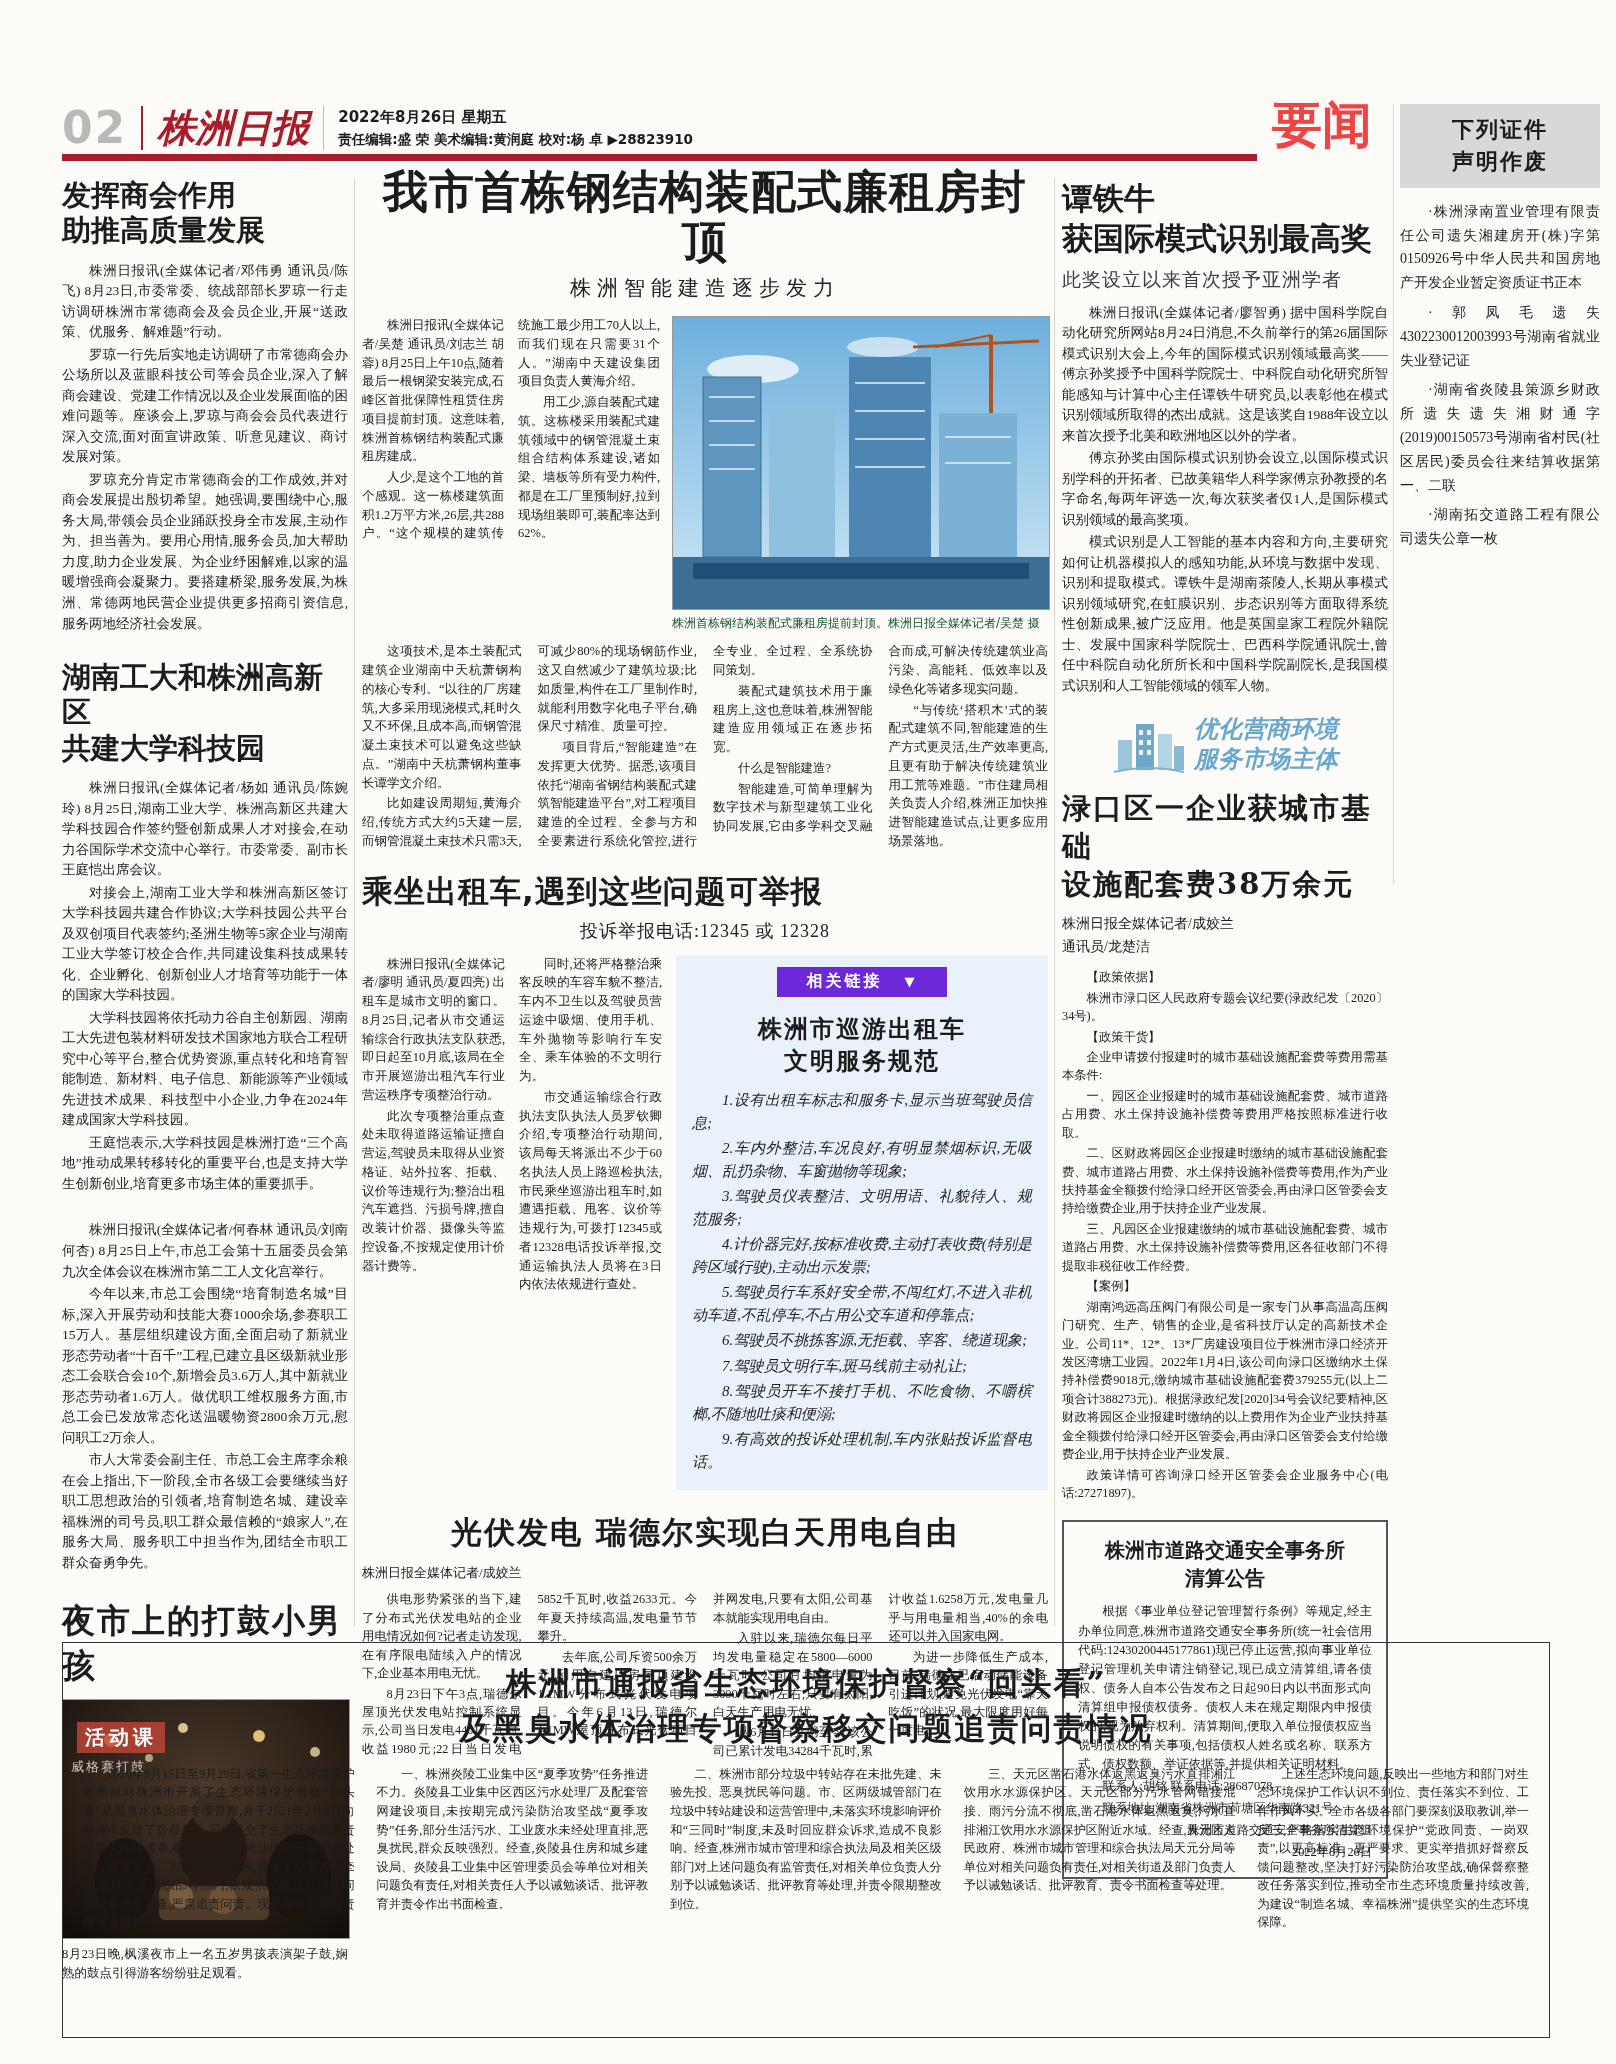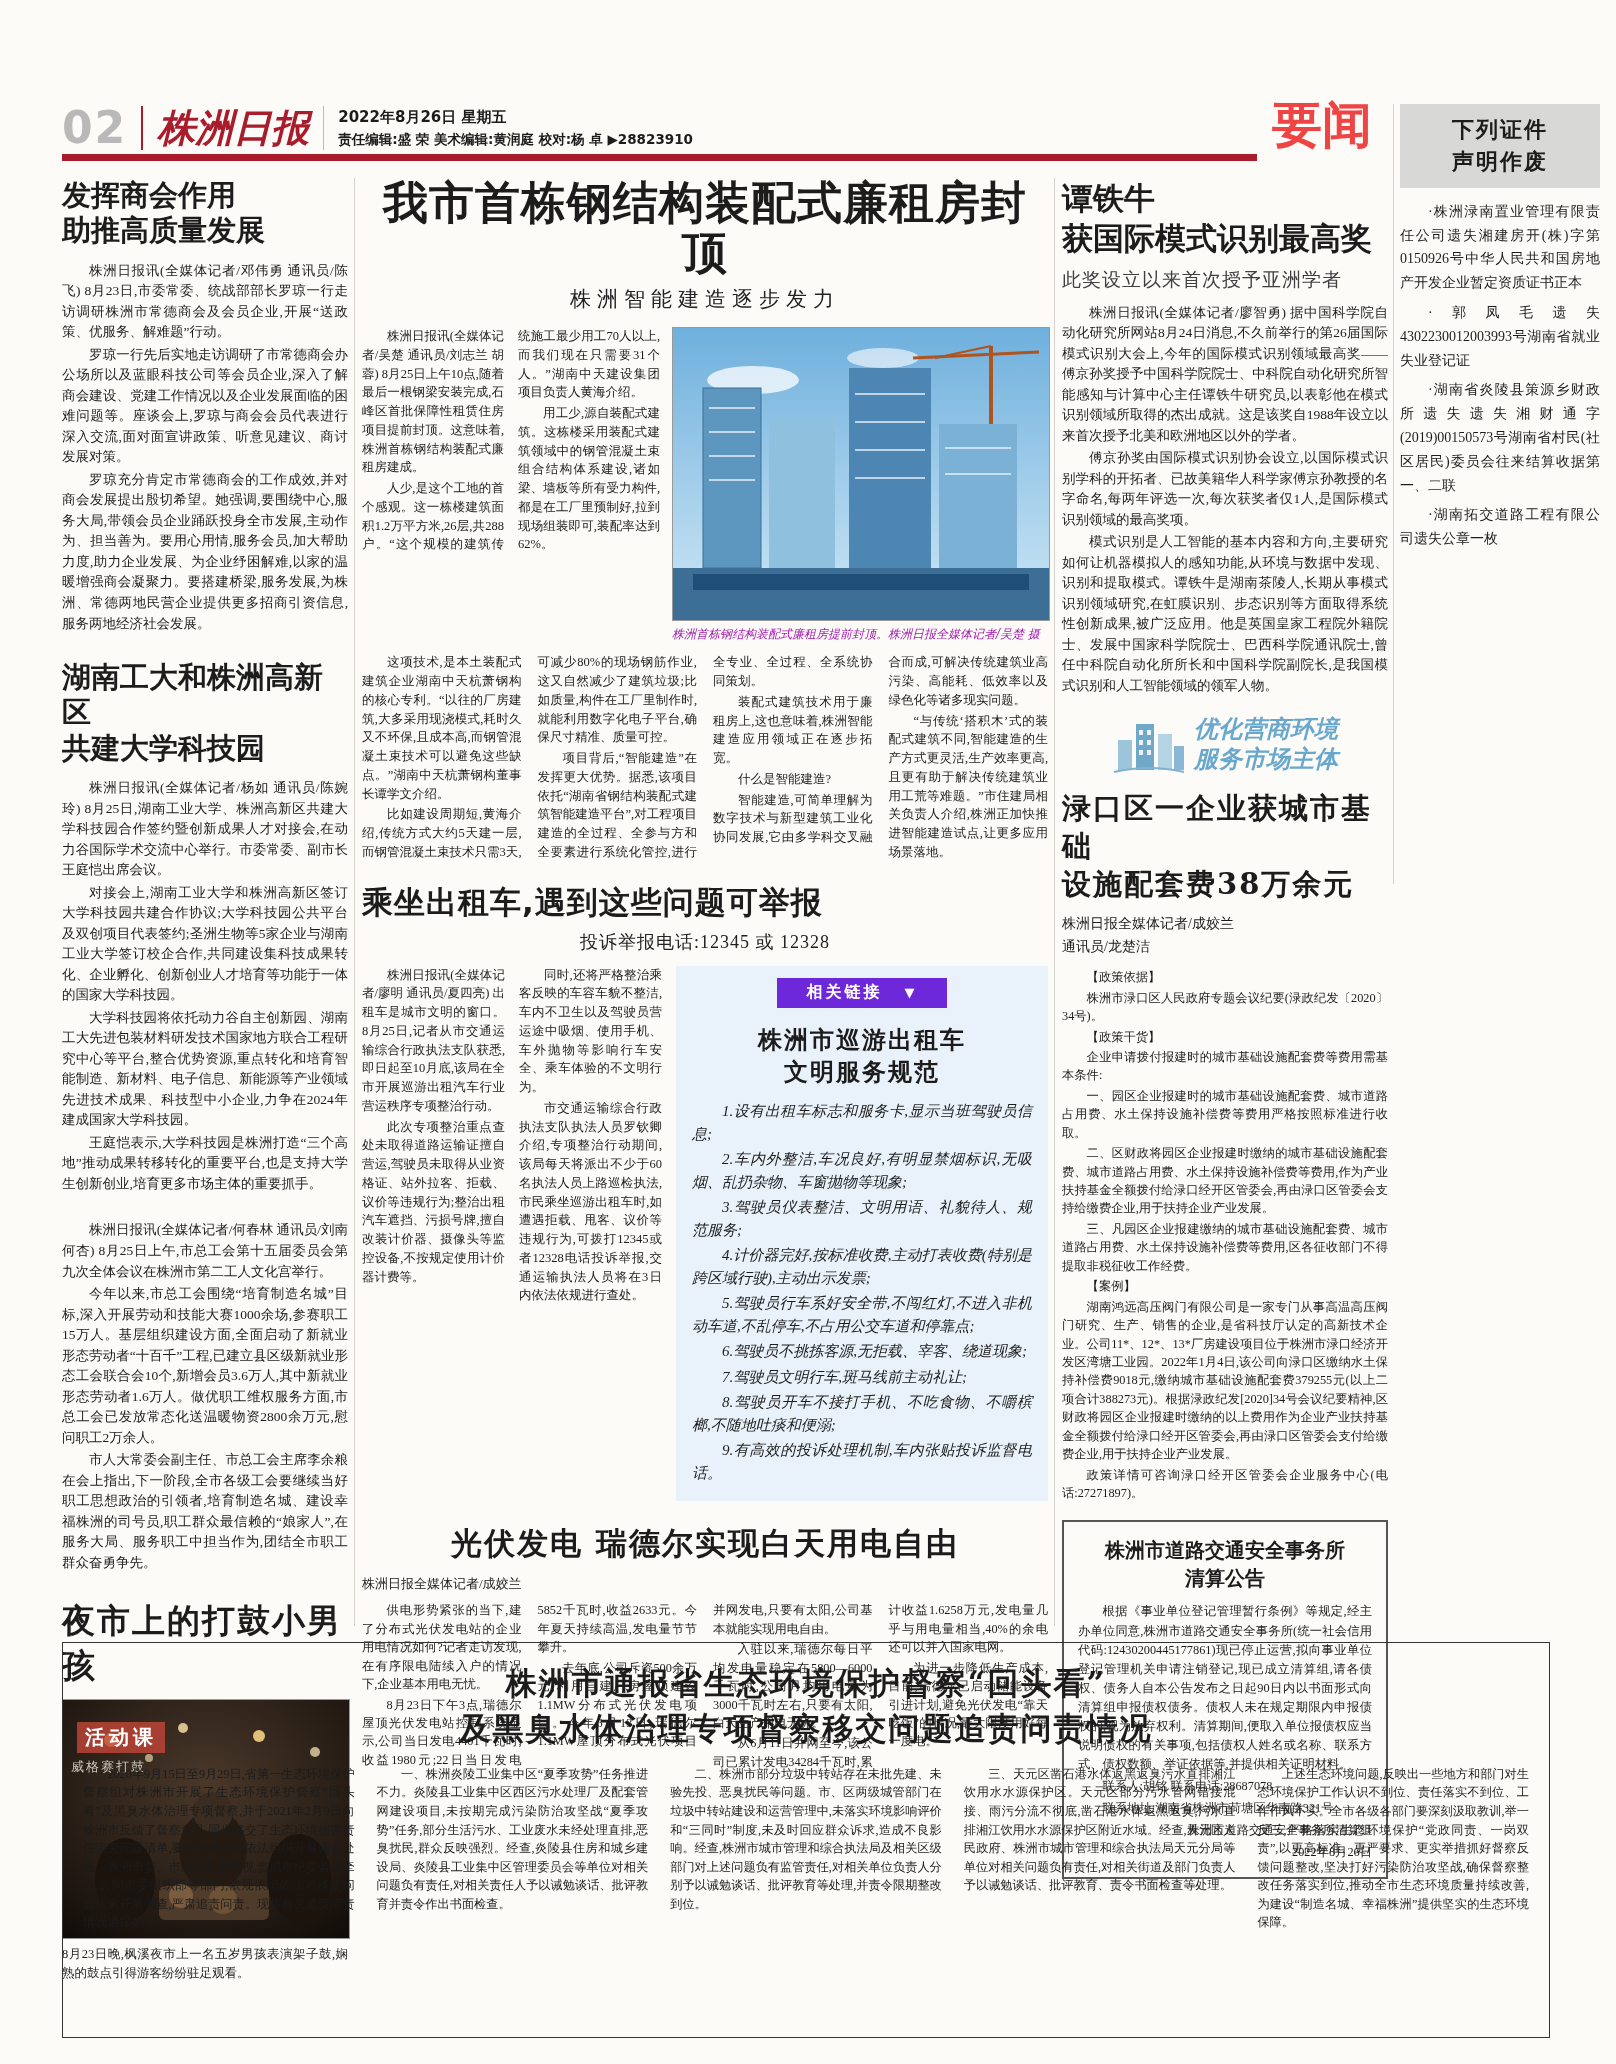--- a/index.html
+++ b/index.html
@@ -15,21 +15,21 @@
   .hdate{font-family:"DejaVu Sans",sans-serif;font-size:15px;font-weight:bold;}
   .heds{font-family:"DejaVu Sans",sans-serif;font-size:13.5px;font-weight:bold;}
   .redrule{position:absolute;left:62px;top:154px;width:1195px;height:7px;background:#a81c2c;}
   .section-word{position:absolute;left:1272px;top:100px;font-family:"DejaVu Sans",sans-serif;
                 font-size:50px;font-weight:bold;color:#ef4444;line-height:1;}
   
   .a-title{font-family:"DejaVu Sans",sans-serif;font-weight:bold;white-space:pre-line;line-height:1.22;}
   .a-body p{margin:0 0 2px 0;text-indent:2em;font-size:13.5px;line-height:1.52;text-align:justify;}
   
   .leftcol{position:absolute;left:62px;top:178px;width:286px;}
-  .centercol{position:absolute;left:362px;top:168px;width:686px;}
+  .centercol{position:absolute;left:362px;top:157px;width:686px;}
   .rightcol{position:absolute;left:1062px;top:178px;width:326px;}
   .farcol{position:absolute;left:1400px;top:104px;width:200px;}
   .hair{position:absolute;top:178px;width:1px;height:1448px;background:#d5d2cb;}
   
   .l-art{margin-bottom:26px;}
   .l-art .a-title{font-size:29px;margin-bottom:12px;}
   .drummer-title{font-family:"DejaVu Serif",serif;font-size:33px;font-weight:bold;margin:6px 0 10px 0;letter-spacing:2px;}
   .nightphoto{position:relative;width:286px;height:238px;border:1px solid #999;overflow:hidden;}
   .ph-chip{position:absolute;left:14px;top:22px;color:#fff;background:rgba(190,70,55,.82);
            font-family:"DejaVu Sans",sans-serif;font-size:20px;font-weight:bold;padding:2px 8px;letter-spacing:4px;}
@@ -38,21 +38,21 @@
   
   .main-headline{font-family:"DejaVu Sans",sans-serif;font-size:45px;font-weight:bold;text-align:center;
                  letter-spacing:1px;line-height:1.1;margin:10px 0 8px 0;}
   .main-sub{font-size:21px;text-align:center;letter-spacing:6px;margin-bottom:14px;color:#222;}
   .main-top{display:flex;gap:12px;}
   .main-side{width:298px;columns:2;column-gap:14px;}
   .main-side p,.main-cols p{margin:0 0 2px 0;text-indent:2em;font-size:12.5px;line-height:1.5;text-align:justify;}
   .mainphoto{width:376px;}
   .mainphoto .imgbox{width:376px;height:292px;border:1px solid #999;overflow:hidden;}
   .mainphoto svg{display:block;}
-  .main-cap{font-size:12px;line-height:1.45;margin-top:5px;font-family:"DejaVu Serif",serif;color:#a21caf;font-style:italic;}
+  .main-cap{font-size:12px;line-height:1.45;margin-top:5px;font-family:"DejaVu Serif",serif;color:#14532d;}
   .main-cols{columns:4;column-gap:16px;margin-top:10px;}
   
   .taxi{margin-top:20px;}
   .taxi-headline{font-family:"DejaVu Sans",sans-serif;font-size:31px;font-weight:bold;letter-spacing:1px;}
   .taxi-hotline{font-size:18px;text-align:center;margin:6px 0 12px 0;letter-spacing:1px;color:#222;}
   .taxi-row{display:flex;gap:14px;}
   .taxi-body{width:300px;columns:2;column-gap:14px;}
   .taxi-body p{margin:0 0 2px 0;text-indent:2em;font-size:12.5px;line-height:1.5;text-align:justify;}
   .bluebox{flex:1;background:#e9f2fa;padding:12px 16px 14px 16px;}
   .bluetab{width:170px;height:30px;margin:0 auto;background:#6d28d9;color:#fff;display:flex;align-items:center;

